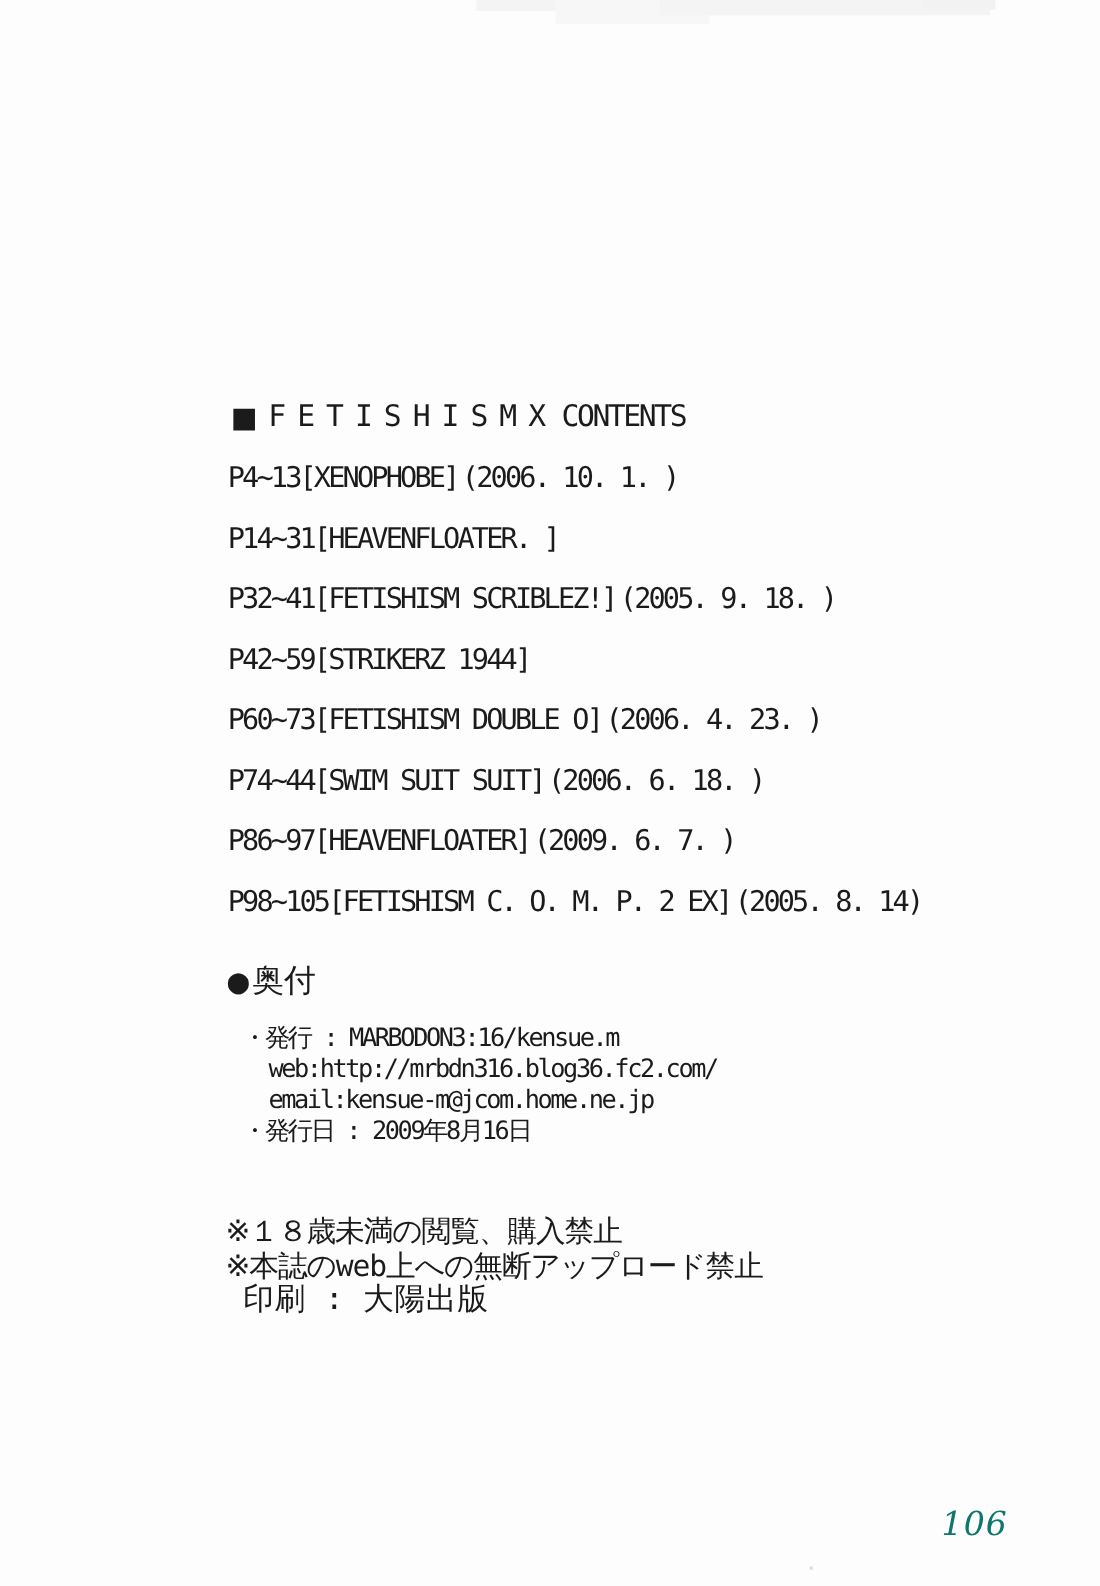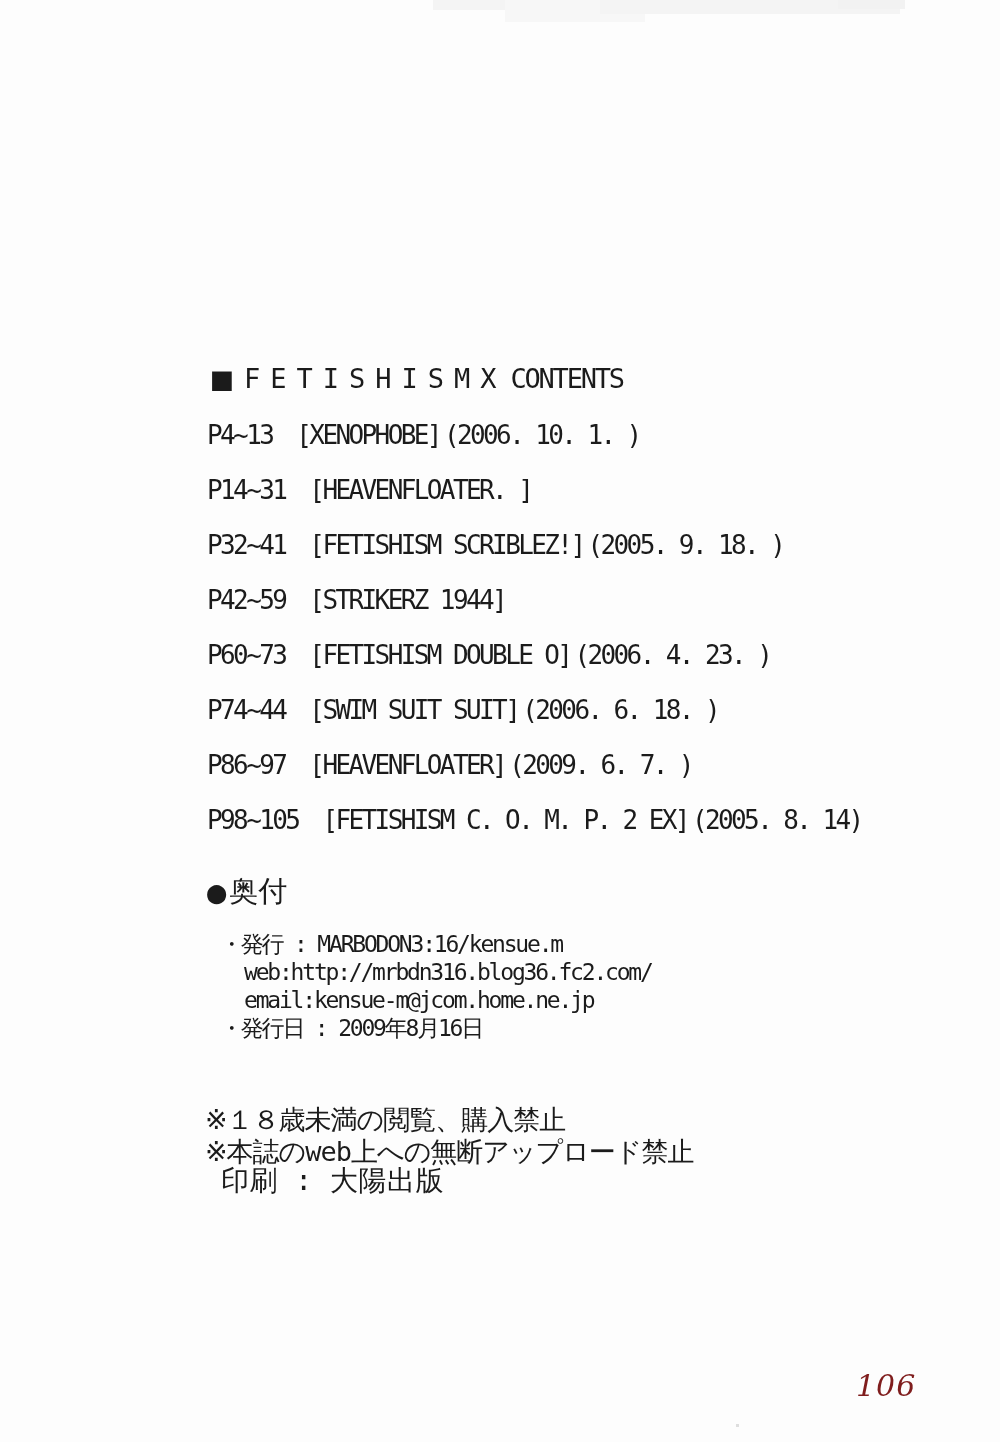--- a/index.html
+++ b/index.html
@@ -26,21 +26,21 @@
   }
   .title-marker { font-size:33px; line-height:1; margin-right:12px; }
   .title-name  { font-size:27px; letter-spacing:10px; }
   .title-label { font-size:27px; letter-spacing:-2.2px; margin-left:4px;text-align:center; }
 
   .toc { position:absolute; left:207px; top:407px; }
   .toc-line {
     height:55px; display:flex; align-items:center;
     font-size:26px; letter-spacing:-2.6px; white-space:pre;
   }
-  .toc-line .work { margin-left:24px; }
+  .toc-line .work { margin-left:0; }
   .toc-line .date { margin-left:4px; }
 
   .colophon-heading {
     position:absolute; left:207px; top:872px;
     display:flex; align-items:center; font-size:29px; white-space:pre;
   }
   .colophon-marker { font-size:32px; line-height:1; margin-right:3px; }
 
   .colophon { position:absolute; left:220px; top:930px; }
   .colophon-line {
@@ -56,21 +56,21 @@
   }
 
   .printer {
     position:absolute; left:221px; top:1162px;
     font-size:28px; letter-spacing:0.5px; white-space:pre;
   }
 
   .page-number {
     position:absolute; left:856px; top:1368px;
     font-family:"DejaVu Serif",serif; font-style:italic;
-    font-size:30px; color:#7f1d1d; letter-spacing:1px;
+    font-size:30px; color:#0f766e; letter-spacing:1px;
   }
 </style>
 </head>
 <body>
 
 <div class="page">
 
   <div class="artifact a1"></div>
   <div class="artifact a2"></div>
   <div class="artifact a3"></div>

